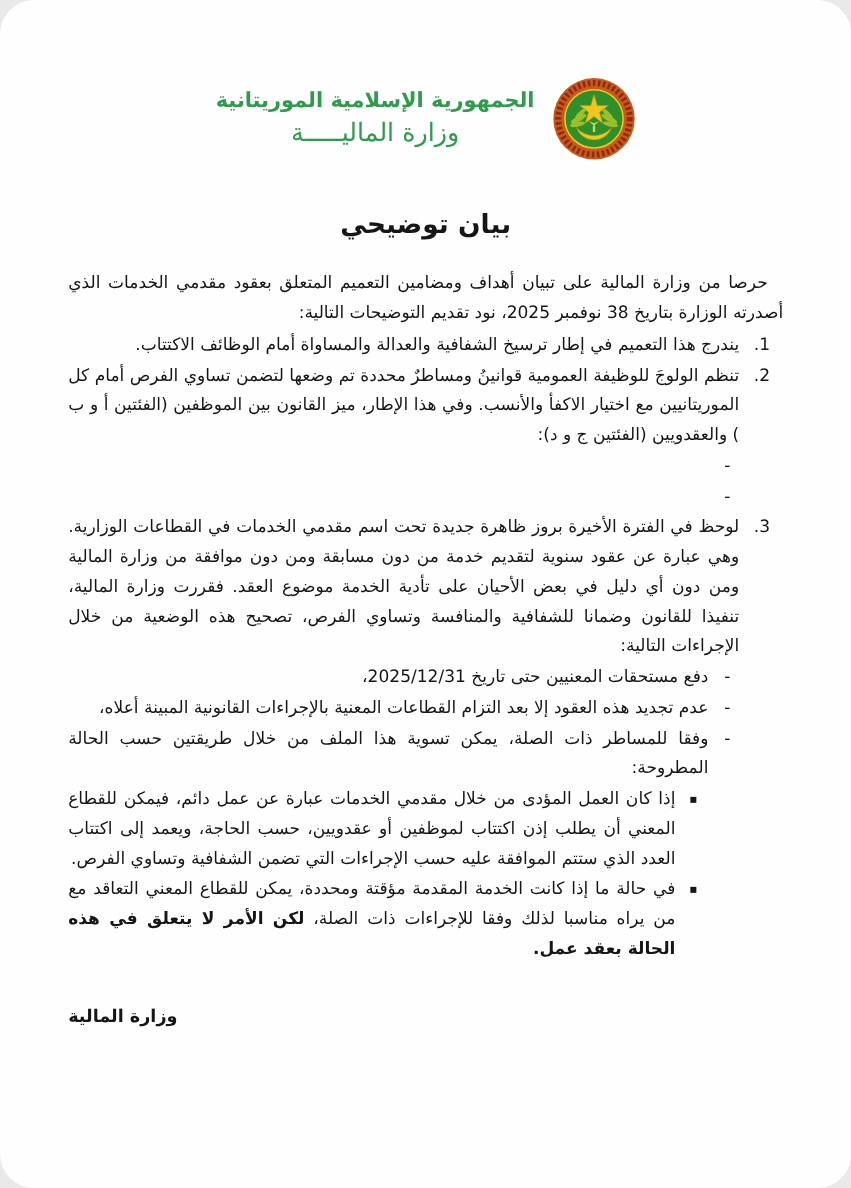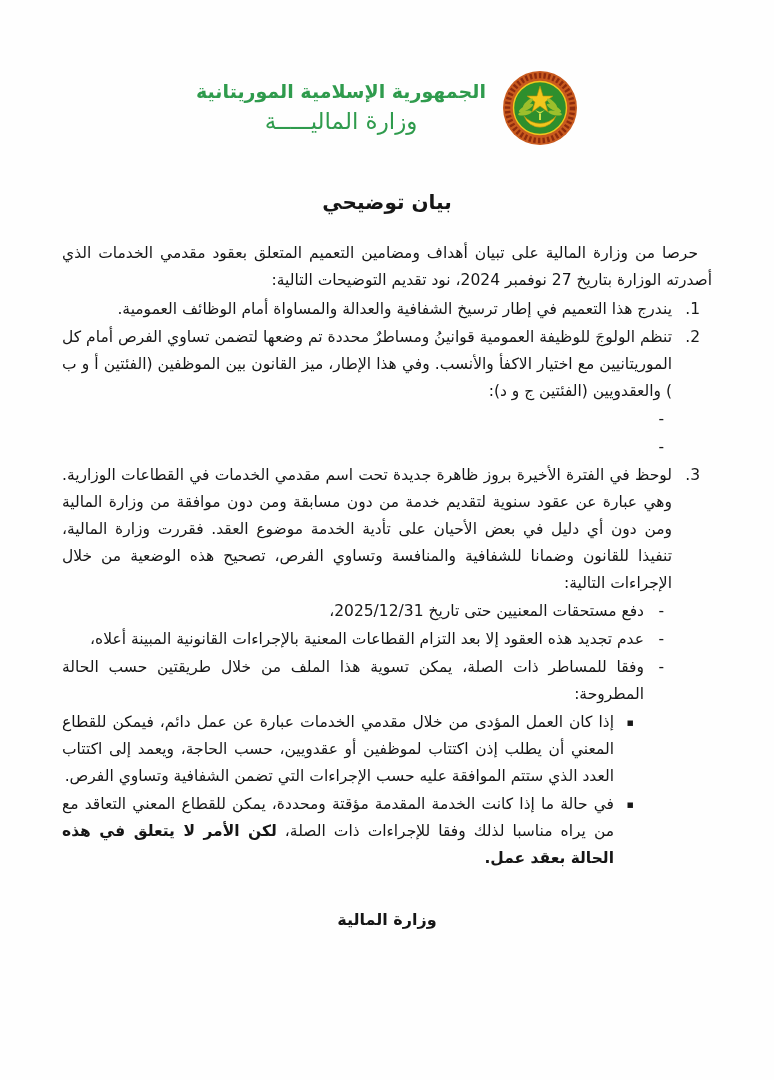--- a/index.html
+++ b/index.html
@@ -6,40 +6,41 @@
   .page{
     position:relative;
     width:774px;height:1080px;
     margin:0 auto;
     background:#fefefe;
     box-sizing:border-box;
     padding:70px 62px 0 62px;
     font-family:"DejaVu Sans", sans-serif;
     color:#161616;
     overflow:hidden;
+    border-radius:31px;
   }
   
   .letterhead{
     display:flex;
     justify-content:center;
     align-items:center;
     gap:16px;
   }
   .head-text{
     text-align:center;
     line-height:1.25;
   }
   .republic{font-size:19px;font-weight:bold;}
   .motto{font-size:12px;font-weight:bold;margin-top:3px;letter-spacing:1px;}
   .ministry{font-size:23px;font-weight:normal;margin-top:3px;}
   .seal{flex:0 0 auto;}
   
   .doc-title{
     text-align:center;
-    font-size:20px;
+    font-size:24px;
     font-weight:bold;
     margin:44px 0 0 0;
     direction:rtl;
   }
   
   .body{
     direction:rtl;
     text-align:justify;
     font-size:15.5px;
     line-height:27px;
@@ -52,21 +53,21 @@
   .li-num{padding-right:12px;}
   .li-num .mk{min-width:20px;}
   .li-dash{padding-right:48px;}
   .li-dash .mk{min-width:12px;}
   .li-sq{padding-right:78px;}
   .li-sq .mk{min-width:12px;font-size:11px;line-height:27px;}
   .bold-tail{font-weight:bold;}
   
   .signature{
     direction:rtl;
-    text-align:center;
+    text-align:left;
     font-weight:bold;
     font-size:16px;
     margin-top:38px;
   }
 </style>
 </head>
 <body>
 
 <div class="page">
 
@@ -97,25 +98,25 @@
       </g>
 
       <path d="M37 44 h2 v6 h-2 Z M38 44 l-5 -4 l5 2 l5 -2 Z" fill="#cfe24a"></path>
     </svg>
   </header>
 
   <h1 class="doc-title">بيان توضيحي</h1>
 
   <main class="body">
 
-    <p class="intro">حرصا من وزارة المالية على تبيان أهداف ومضامين التعميم المتعلق بعقود مقدمي الخدمات الذي أصدرته الوزارة بتاريخ 27 نوفمبر 2024، نود تقديم التوضيحات التالية:</p>
+    <p class="intro">حرصا من وزارة المالية على تبيان أهداف ومضامين التعميم المتعلق بعقود مقدمي الخدمات الذي أصدرته الوزارة بتاريخ 38 نوفمبر 2025، نود تقديم التوضيحات التالية:</p>
 
     <div class="li li-num">
       <span class="mk">1.</span>
-      <span class="tx">يندرج هذا التعميم في إطار ترسيخ الشفافية والعدالة والمساواة أمام الوظائف العمومية.</span>
+      <span class="tx">يندرج هذا التعميم في إطار ترسيخ الشفافية والعدالة والمساواة أمام الوظائف الاكتتاب.</span>
     </div>
 
     <div class="li li-num">
       <span class="mk">2.</span>
       <span class="tx">تنظم الولوجَ للوظيفة العمومية قوانينُ ومساطرٌ محددة تم وضعها لتضمن تساوي الفرص أمام كل الموريتانيين مع اختيار الاكفأ والأنسب. وفي هذا الإطار، ميز القانون بين الموظفين (الفئتين أ و ب ) والعقدويين (الفئتين ج و د):</span>
     </div>
 
     <div class="li li-dash">
       <span class="mk">-</span>
     </div>

